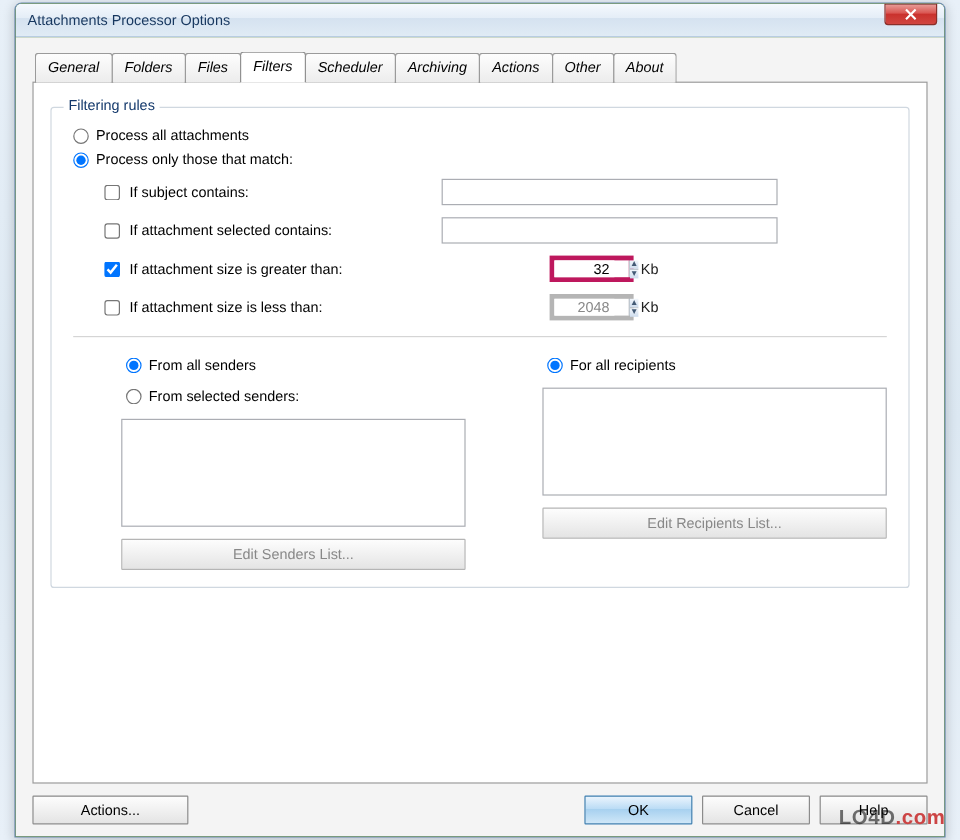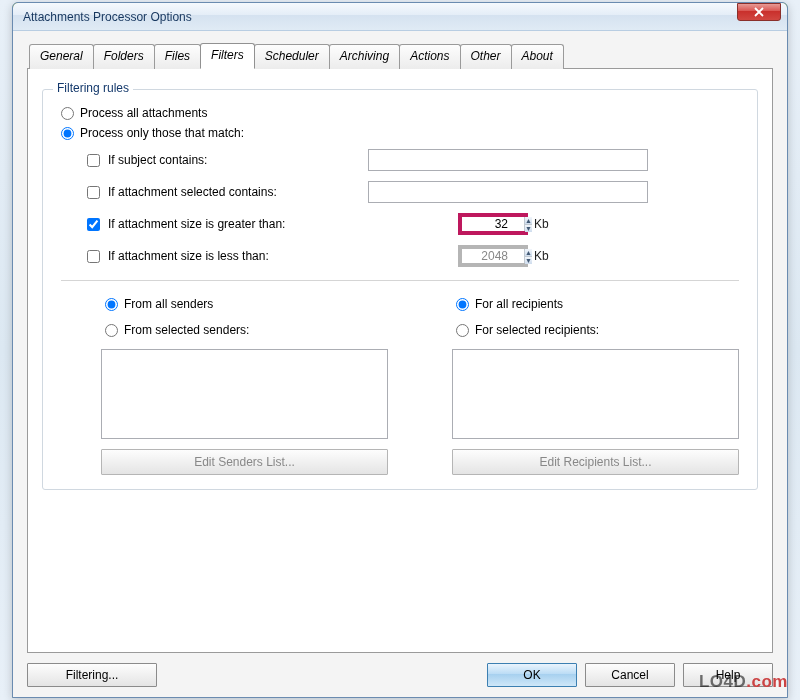--- a/index.html
+++ b/index.html
@@ -335,33 +335,29 @@
               <span>From selected senders:</span>
             </div>
             <div class="listbox"></div>
             <button class="btn" disabled="">Edit Senders List...</button>
           </div>
           <div class="col">
             <div class="radio-row">
               <input type="radio" name="rcp" checked="" style="">
               <span>For all recipients</span>
             </div>
-            <div class="radio-row">
-              <input type="radio" name="rcp" style="">
-              <span>For selected recipients:</span>
-            </div>
             <div class="listbox"></div>
             <button class="btn" disabled="">Edit Recipients List...</button>
           </div>
         </div>
       </div>
     </div>
 
     <div class="bottom-bar">
-      <button class="btn reg">Filtering...</button>
+      <button class="btn reg">Actions...</button>
       <div class="spacer"></div>
       <button class="btn primary">OK</button>
       <button class="btn std">Cancel</button>
       <button class="btn std">Help</button>
     </div>
   </div>
 </div>
 
 <div class="watermark">
   <span>LO4D</span><span class="dot">.com</span>

